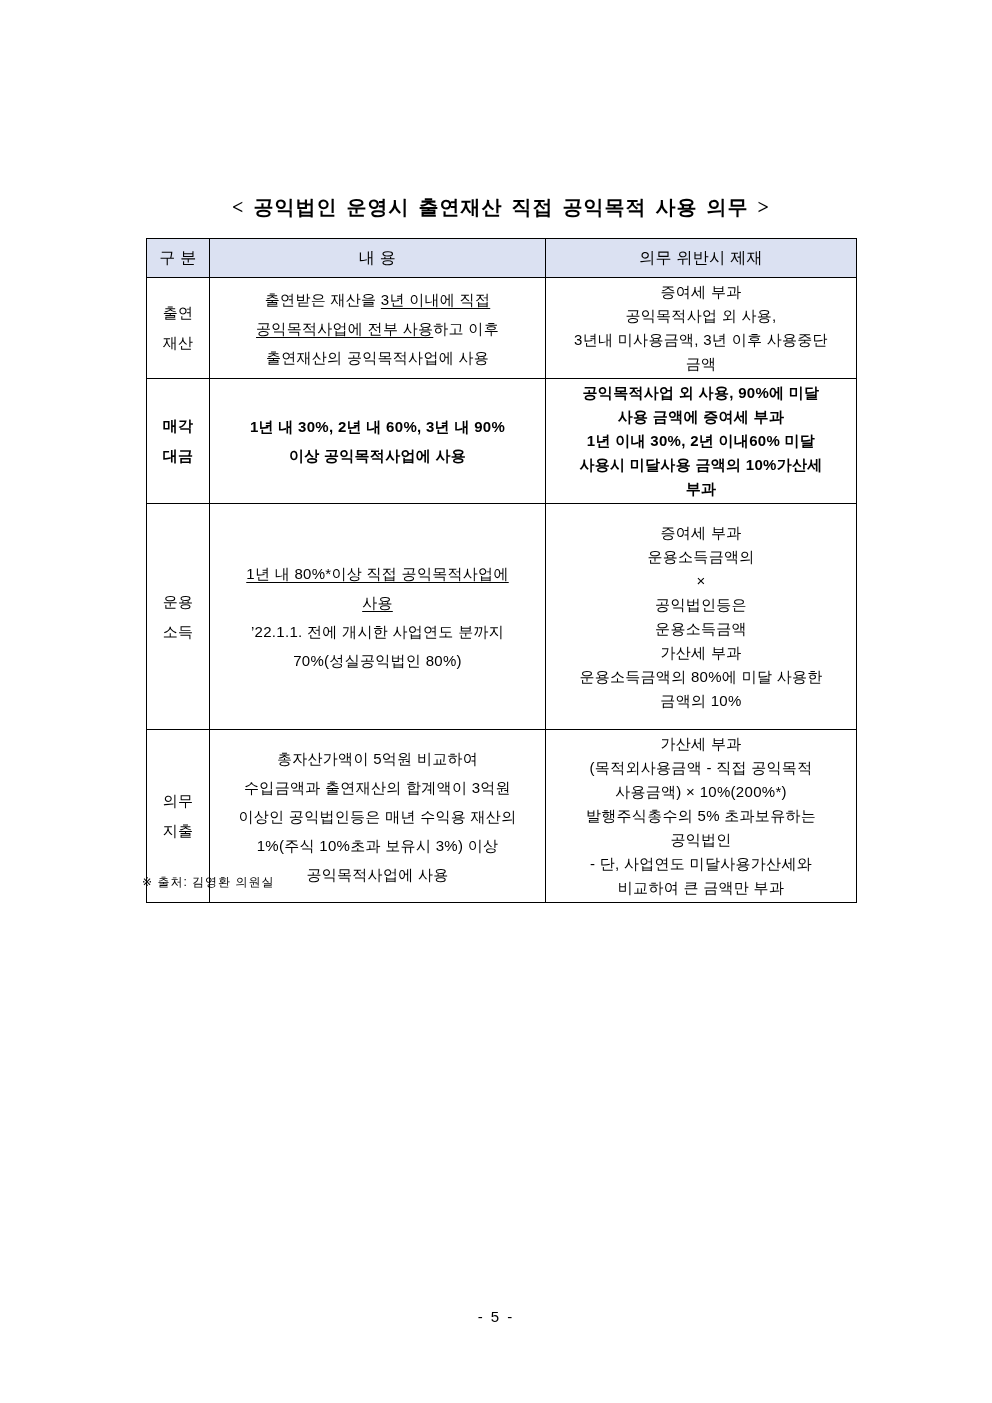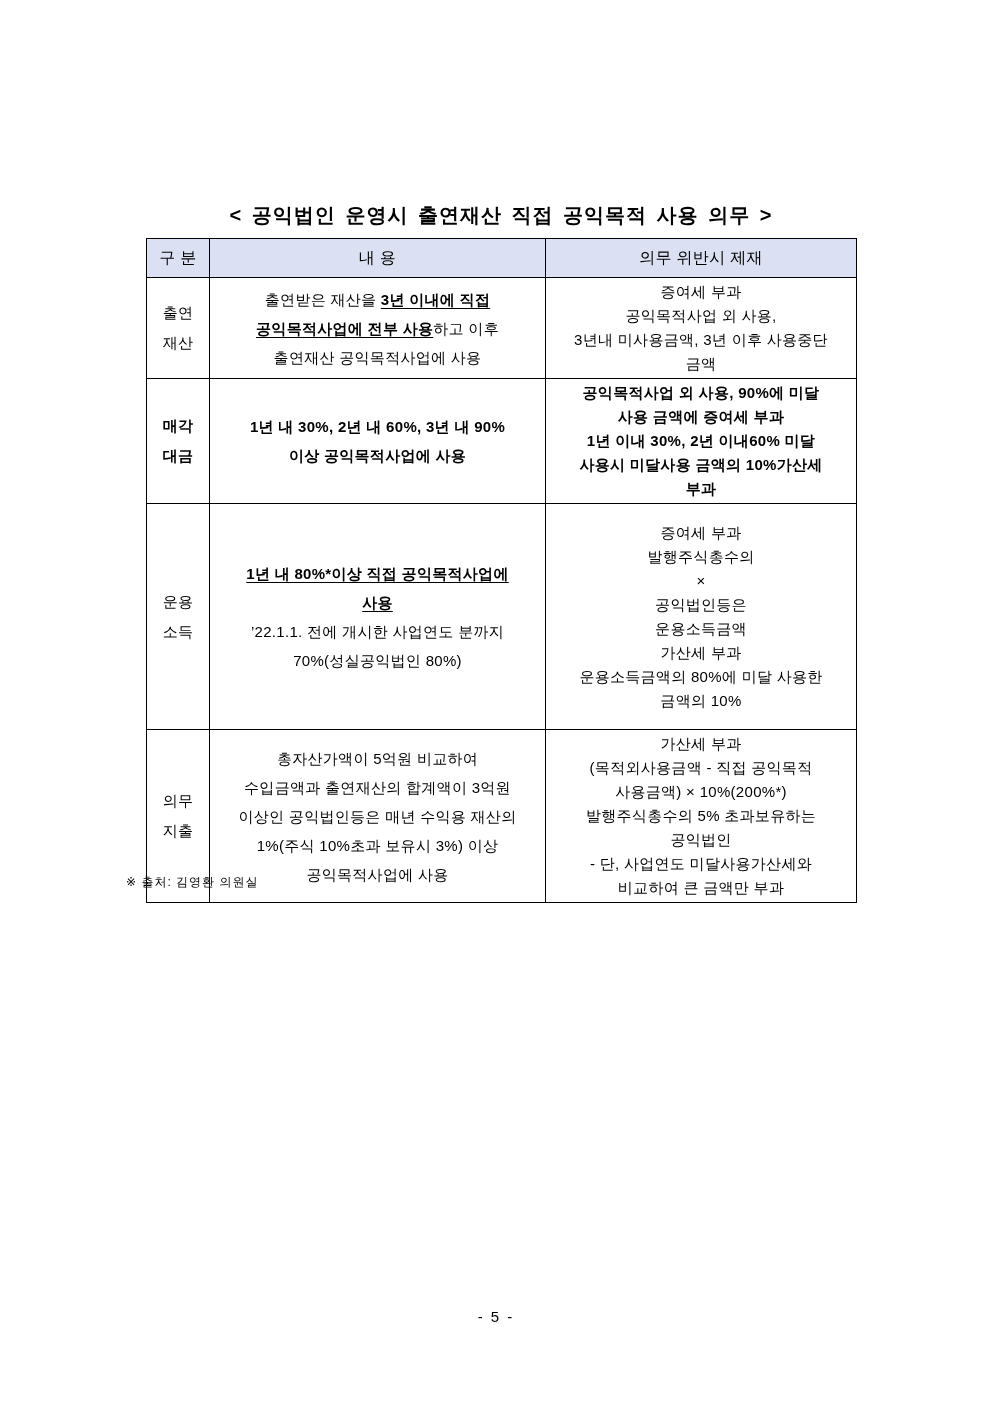--- a/index.html
+++ b/index.html
@@ -5,22 +5,22 @@
   * { margin: 0; padding: 0; box-sizing: border-box; }
   html, body { background: #ffffff; }
   body {
     width: 992px; height: 1403px; position: relative;
     font-family: "Liberation Sans", "DejaVu Sans", sans-serif;
     color: #000;
   }
   .page-title {
     position: absolute; top: 194px; left: 141px; width: 720px;
     text-align: center;
-    font-family: Liberation Sans, sans-serif;
-    font-size: 20px; font-weight: bold; letter-spacing: 1px; word-spacing: 3px; margin-top: 8px;
+    font-family: Liberation Serif, serif;
+    font-size: 20px; font-weight: bold; letter-spacing: 1px; word-spacing: 3px;
   }
   .doc-table {
     position: absolute; top: 238px; left: 146px; width: 710px;
     border-collapse: collapse; table-layout: fixed;
   }
   .doc-table th, .doc-table td {
     border: 1.5px solid #000;
     text-align: center; vertical-align: middle;
     font-size: 15px; letter-spacing: 0.3px;
     padding: 2px 4px;
@@ -29,23 +29,23 @@
     background: #dbe1f2;
     font-weight: normal; font-size: 16px; height: 39px;
   }
   tr.r0 > td { height: 95px; }
   tr.r1 > td { height: 118px; font-weight: bold; }
   tr.r2 > td { height: 226px; }
   tr.r3 > td { height: 166px; }
   .category-cell { line-height: 30px; }
   .content-cell  { line-height: 29px; }
   .sanction-cell { line-height: 24px; margin-top: 36px; }
-  .bu { font-weight: bold; text-decoration: underline; text-underline-offset: 3px; }
+  .bu { font-weight: normal; text-decoration: underline; text-underline-offset: 3px; }
   .footnote {
-    position: absolute; top: 874px; left: 126px;
+    position: absolute; top: 874px; left: 142px;
     font-size: 12px; letter-spacing: 1px;
   }
   .page-number {
     position: absolute; top: 1308px; left: 0; width: 992px;
     text-align: center; font-size: 15px; letter-spacing: 2px;
   }
 </style>
 </head>
 <body>
 
@@ -67,21 +67,21 @@
   <tbody>
 
     <tr class="r0">
       <td class="category-cell">
         <div>출연</div>
         <div>재산</div>
       </td>
       <td class="content-cell">
         <div class="ln"><span>출연받은 재산을 </span><span class="bu">3년 이내에 직접 </span></div>
         <div class="ln"><span class="bu">공익목적사업에 전부 사용</span><span>하고 이후</span></div>
-        <div class="ln"><span>출연재산 공익목적사업에 사용</span></div>
+        <div class="ln"><span>출연재산의 공익목적사업에 사용</span></div>
       </td>
       <td class="sanction-cell">
           <div>증여세 부과</div>
           <div>공익목적사업 외 사용,</div>
           <div>3년내 미사용금액, 3년 이후 사용중단</div>
           <div>금액</div>
         </td>
     </tr>
 
     <tr class="r1">
@@ -108,21 +108,21 @@
         <div>소득</div>
       </td>
       <td class="content-cell">
         <div class="ln"><span class="bu">1년 내 80%*이상 직접 공익목적사업에</span></div>
         <div class="ln"><span class="bu">사용</span></div>
         <div class="ln"><span>’22.1.1. 전에 개시한 사업연도 분까지</span></div>
         <div class="ln"><span>70%(성실공익법인 80%)</span></div>
       </td>
       <td class="sanction-cell">
           <div>증여세 부과</div>
-          <div>발행주식총수의</div>
+          <div>운용소득금액의</div>
           <div>×</div>
           <div>공익법인등은</div>
           <div>운용소득금액</div>
           <div>가산세 부과</div>
           <div>운용소득금액의 80%에 미달 사용한</div>
           <div>금액의 10%</div>
         </td>
     </tr>
 
     <tr class="r3">

